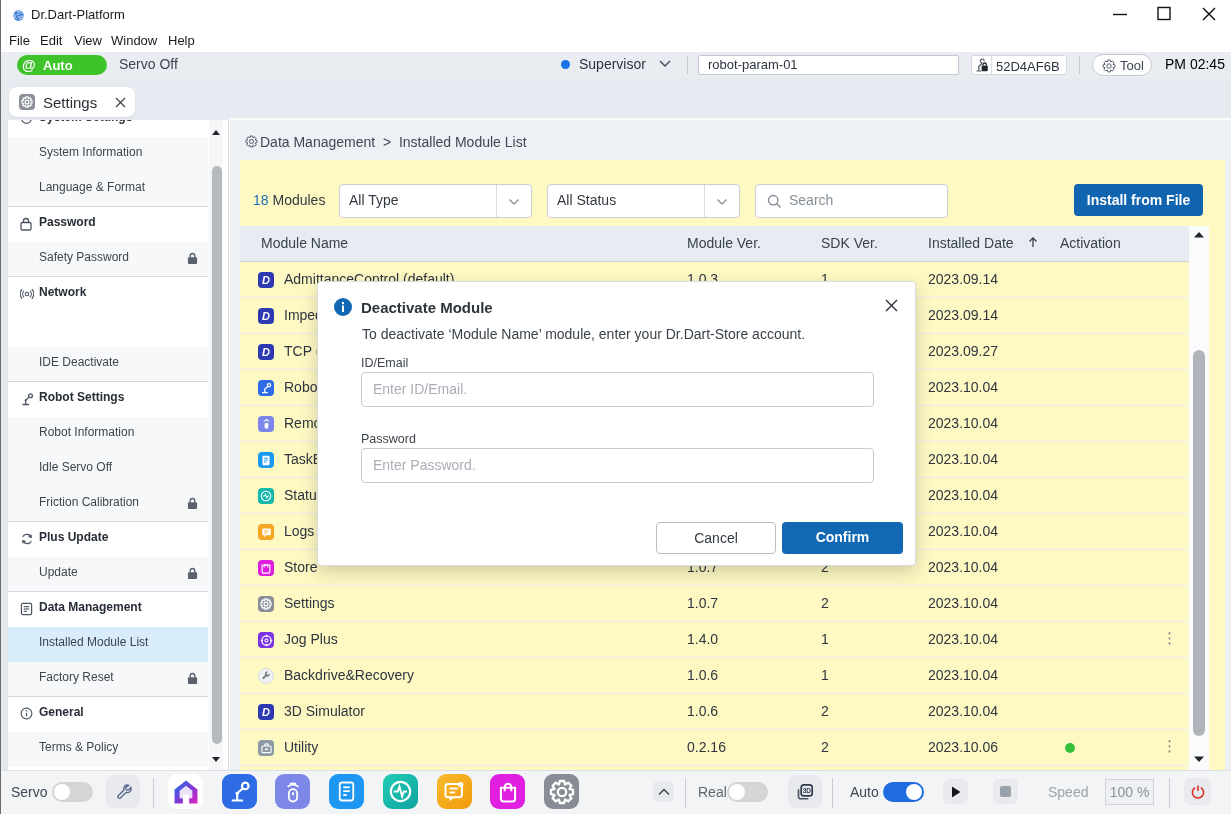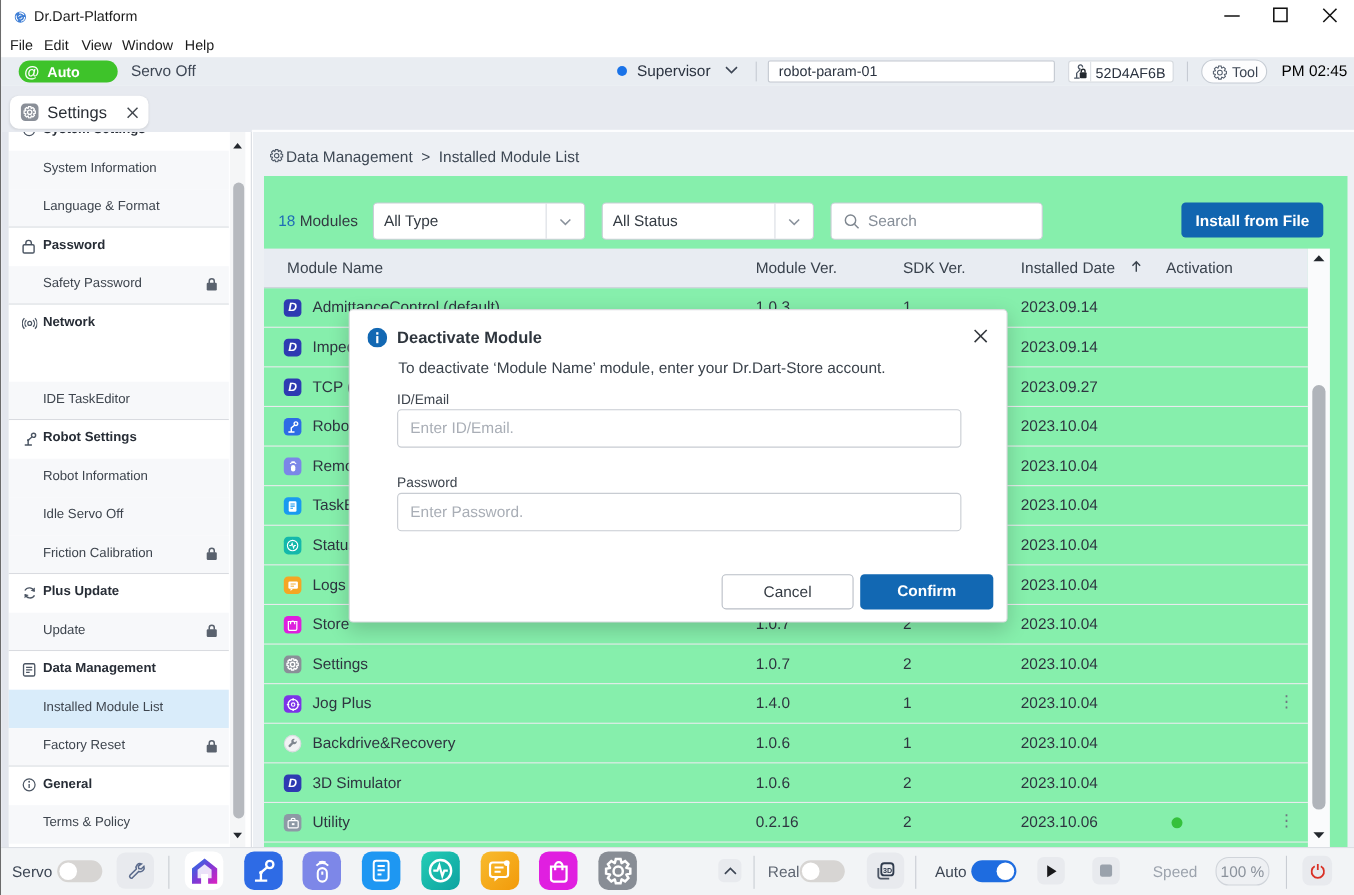--- a/index.html
+++ b/index.html
@@ -28,21 +28,21 @@
 .srow .txt{position:absolute;left:31px;top:8px;white-space:nowrap}
 .srow .ic{position:absolute;left:12px;top:10px}
 .srow .rlock{position:absolute;left:179px;top:10px}
 .sdiv{position:absolute;left:7px;width:200px;height:1px;background:#d5d8dd}
 
 #sscroll{position:absolute;left:208px;top:0;width:14px;height:650px;background:#f5f6f7}
 #sthumb{position:absolute;left:3px;top:46px;width:10px;height:578px;background:#b6b9be;border-radius:5px}
 
 #main{position:absolute;left:229px;top:120px;width:1132px;height:650px;background:#edf0f4}
 #crumb{position:absolute;left:0;top:2px;width:1002px;height:38px;background:#edf0f4;color:#3e4854;font-size:14px}
-#card{position:absolute;left:10px;top:40px;width:985px;height:610px;background:#86efac}
+#card{position:absolute;left:10px;top:40px;width:985px;height:610px;background:#fef9c3}
 
 .sel{position:absolute;top:24px;height:34px;background:#fff;border:1px solid #c9ced6;border-radius:4px;font-size:14px;color:#333a42}
 .btnblue{background:#1165b0;color:#fff;font-weight:bold;font-size:14px;border-radius:4px;text-align:center;white-space:nowrap}
 
 #thead{position:absolute;left:0;top:66px;width:949px;height:36px;background:#e8ecf2;font-size:14px;color:#39424d;border-bottom:1px solid #ccd2da}
 #thead div{position:absolute;top:9px}
 .trow{position:absolute;left:0;width:949px;height:36px;border-bottom:1px solid #e9ebee;font-size:14px;color:#2e3540}
 .trow .c0{position:absolute;left:44px;top:9px;white-space:nowrap}
 .trow .c1{position:absolute;left:447px;top:9px}
 .trow .c2{position:absolute;left:581px;top:9px}
@@ -171,21 +171,21 @@
   </div>
   <div class="sdiv" style="top:156px"></div>
   <div class="srow hdr" style="top:157px">
     <svg class="ic" width="14" height="14" viewBox="0 0 16 16">
         <circle cx="8" cy="8" r="2" fill="none" stroke="#4b5563" stroke-width="1.3"></circle>
         <path d="M4.5 11.5 a5 5 0 0 1 0-7 M11.5 4.5 a5 5 0 0 1 0 7 M2.5 13.5 a7.8 7.8 0 0 1 0-11 M13.5 2.5 a7.8 7.8 0 0 1 0 11" fill="none" stroke="#4b5563" stroke-width="1.3"></path>
       </svg>
     <span class="txt">Network</span>
   </div>
   <div class="srow itm" style="top:227px">
-      <span class="txt">IDE TaskEditor</span>
+      <span class="txt">IDE Deactivate</span>
     </div>
   <div class="sdiv" style="top:261px"></div>
   <div class="srow hdr" style="top:262px">
     <svg class="ic" width="14" height="14" viewBox="0 0 14 14">
         <path d="M2.5 12.5 h6.5 M5.6 12.5 V8.2 L9.3 5" fill="none" stroke="#4b5563" stroke-width="1.3"></path>
         <circle cx="10.5" cy="3.7" r="1.9" fill="none" stroke="#4b5563" stroke-width="1.3"></circle>
         <circle cx="5.6" cy="8.2" r="1" fill="#4b5563"></circle>
       </svg>
     <span class="txt">Robot Settings</span>
   </div>
@@ -577,21 +577,21 @@
     </div>
   <div class="gbtn" style="left:942px;top:8px;width:25px;height:25px;border-radius:6px">
     <svg width="12" height="14">
         <path d="M2 1.5 L10.5 7 L2 12.5 Z" fill="#17181a"></path>
       </svg>
   </div>
   <div class="gbtn" style="left:992px;top:8px;width:25px;height:25px;border-radius:6px">
     <div style="width:11px;height:11px;background:#9aa2ac;border-radius:2px"></div>
   </div>
   <div class="tbtxt" style="left:1047px;top:13px;color:#9ca3ad">Speed</div>
-  <div class="abs" style="left:1104px;top:8px;width:49px;height:26px;background:#eef0f3;border:1px solid #d0d4da;border-radius:12px;font-size:14px;color:#8b929c;text-align:center;line-height:25px">100 %</div>
+  <div class="abs" style="left:1104px;top:8px;width:49px;height:26px;background:#eef0f3;border:1px solid #d0d4da;border-radius:0;font-size:14px;color:#8b929c;text-align:center;line-height:25px">100 %</div>
   <div class="abs" style="left:1168px;top:7px;width:1px;height:30px;background:#c9cdd3"></div>
   <div class="gbtn" style="left:1183px;top:7px;width:27px;height:27px;border-radius:7px">
     <svg width="16" height="16" viewBox="0 0 16 16">
         <path d="M5.2 3.6 a5.6 5.6 0 1 0 5.6 0" fill="none" stroke="#d93025" stroke-width="1.6"></path>
         <line x1="8" y1="1.5" x2="8" y2="7" stroke="#d93025" stroke-width="1.6"></line>
       </svg>
   </div>
 </div>
 <div id="modal">
   <svg class="abs" style="left:16px;top:16px" width="18" height="18">

